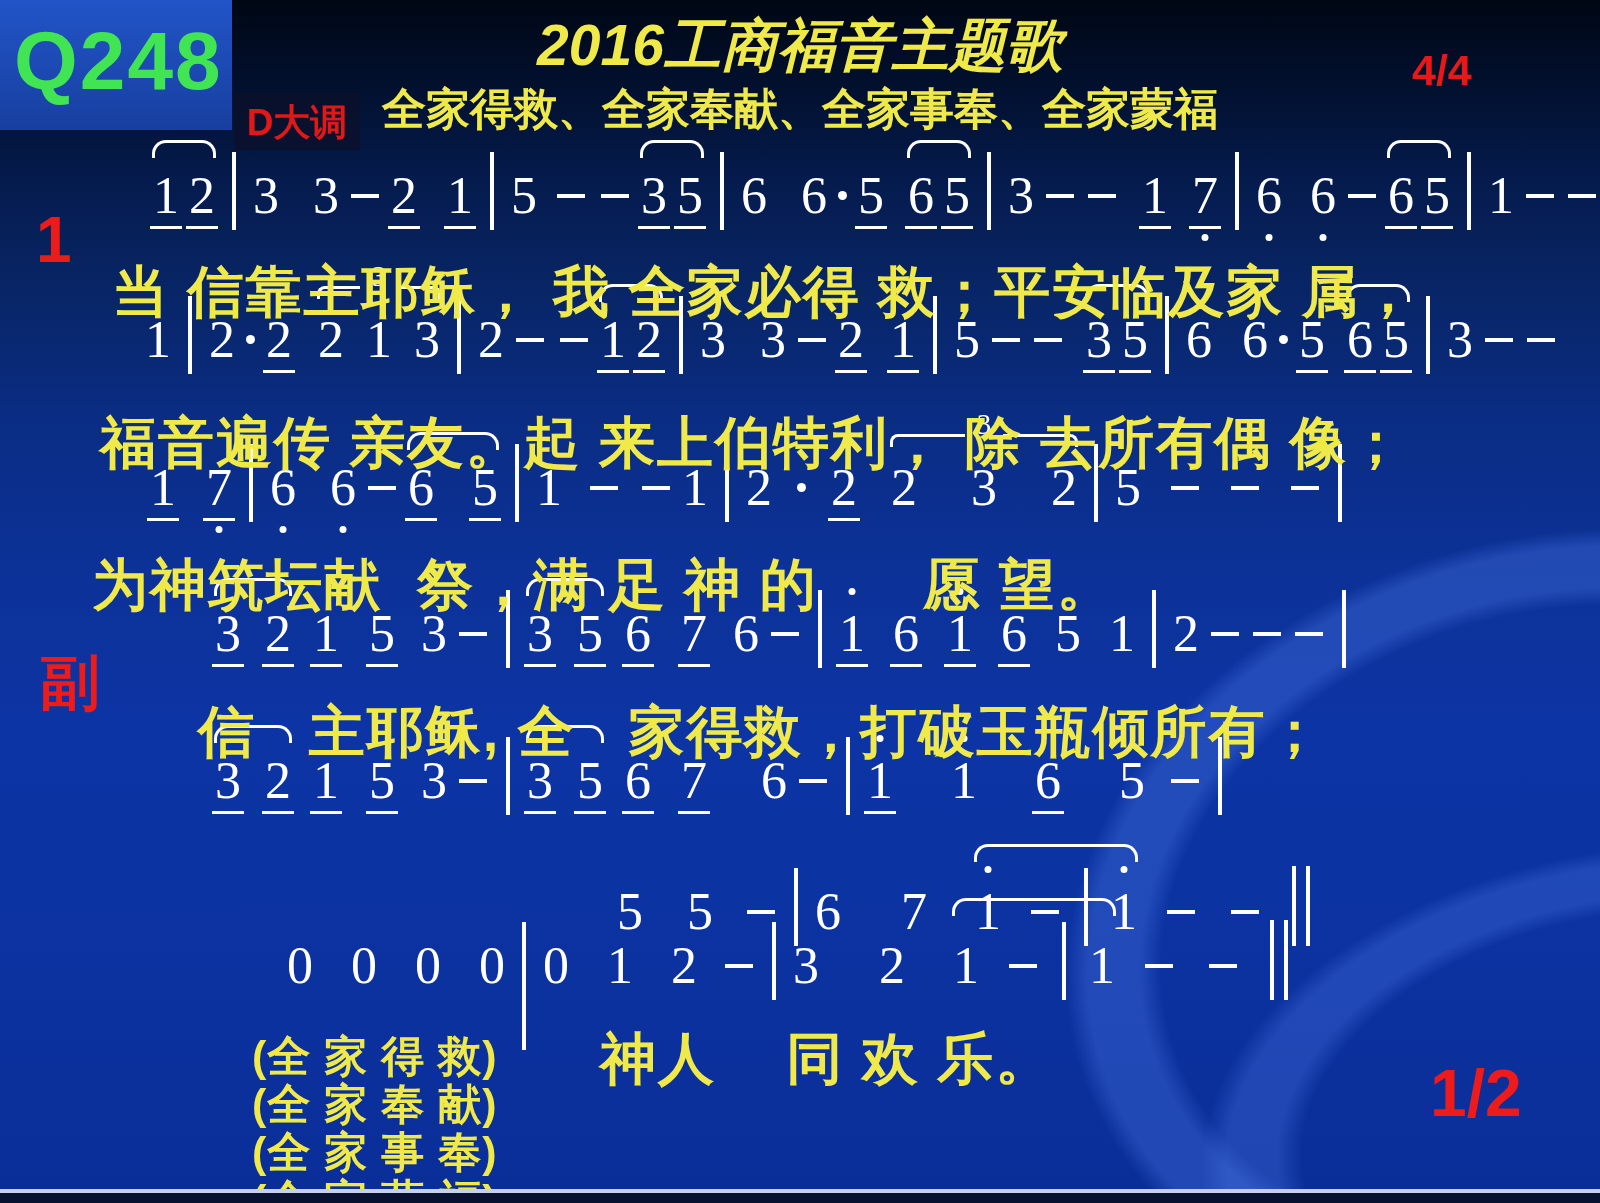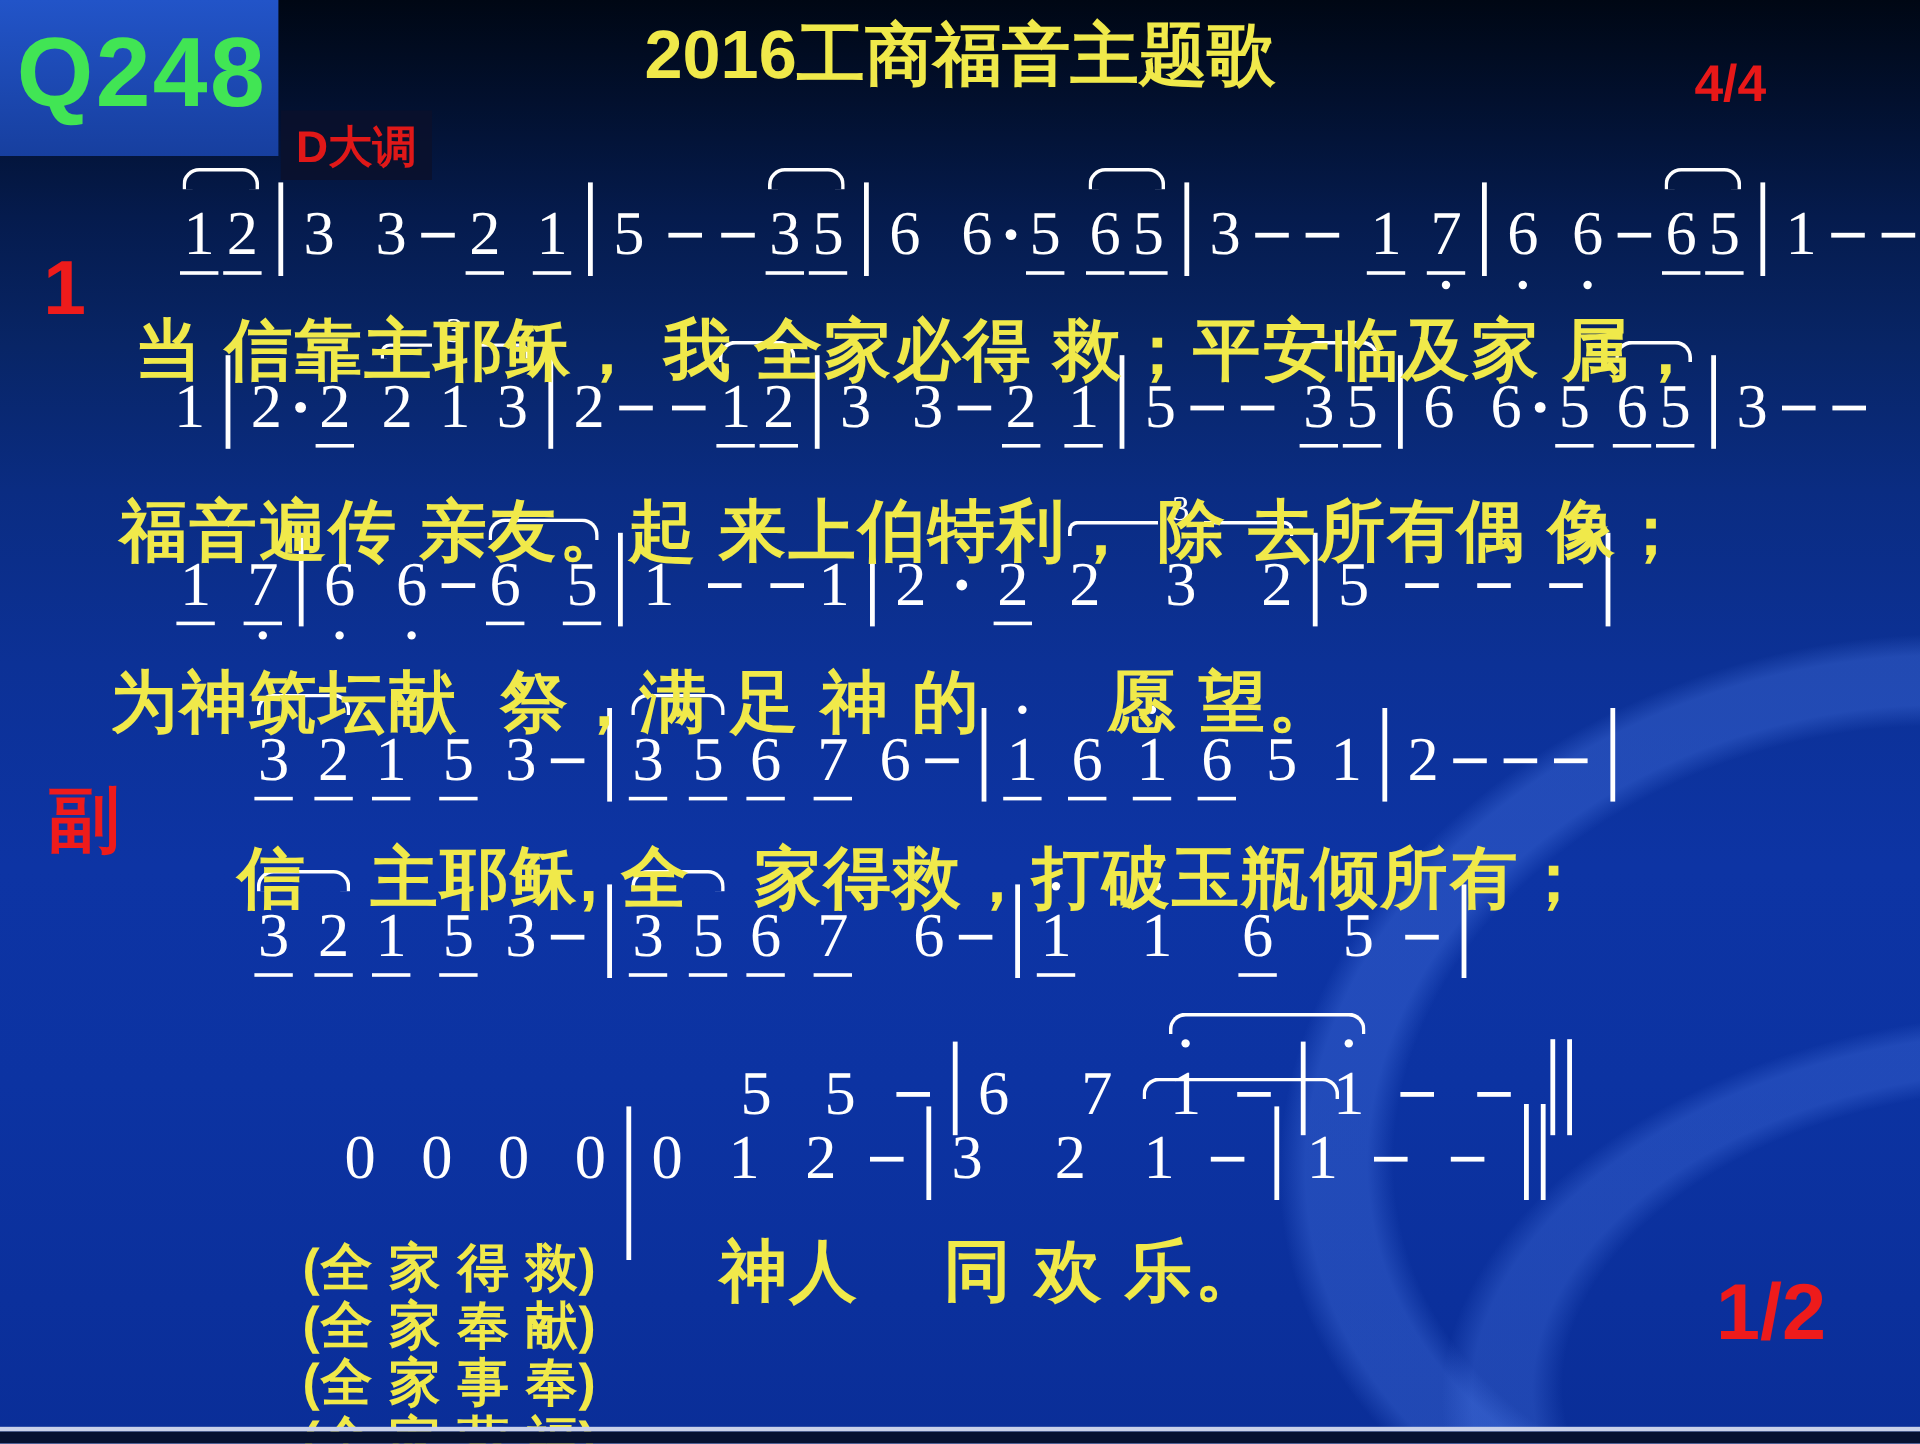--- a/index.html
+++ b/index.html
@@ -9,21 +9,21 @@
   .abs{position:absolute;}
   
   .sw{position:absolute;border-radius:50%;pointer-events:none;}
   #sw1{left:1040px;top:520px;width:1050px;height:820px;transform:rotate(-14deg);
     background:radial-gradient(ellipse at center,transparent 55%,rgba(70,115,225,.38) 58%,rgba(70,115,225,.38) 65%,transparent 68%);}
   #sw2{left:1180px;top:840px;width:900px;height:560px;transform:rotate(-10deg);
     background:radial-gradient(ellipse at center,transparent 52%,rgba(80,125,235,.30) 56%,rgba(80,125,235,.30) 64%,transparent 68%);}
   
   #code-box{left:0;top:0;width:232px;height:130px;background:linear-gradient(180deg,#2254c8,#173f9f);}
   #code{left:14px;top:14px;font-size:82px;font-weight:bold;color:#41e554;letter-spacing:2px;}
-  #title{left:330px;top:8px;width:940px;text-align:center;font-size:57px;font-weight:bold;color:#f0e94a;}
+  #title{left:330px;top:8px;width:940px;text-align:center;font-size:57px;font-weight:bold;color:#f0e94a;font-style:italic;}
   #subtitle{left:330px;top:80px;width:940px;text-align:center;font-size:44px;font-weight:bold;color:#f0e94a;}
   #keysig-box{left:234px;top:92px;width:126px;height:58px;background:rgba(10,16,44,.85);}
   #keysig{left:0;top:6px;width:126px;text-align:center;font-size:37px;color:#e01818;}
   #timesig{left:1412px;top:46px;font-size:43px;font-weight:bold;color:#e81818;}
   
   .red-marker{color:#ee1b1b;font-weight:bold;}
   #vm{left:36px;top:203px;font-size:64px;}
   #rm{left:40px;top:643px;font-size:60px;}
   #pg{left:1430px;top:1055px;font-size:66px;}
   
@@ -68,20 +68,21 @@
 
 <div id="slide">
 
   <div class="sw" id="sw1"></div>
   <div class="sw" id="sw2"></div>
 
   <div class="abs" id="code-box">
     <div class="abs" id="code">Q248</div>
   </div>
   <div class="abs" id="title">2016工商福音主题歌</div>
+  <div class="abs" id="subtitle">全家得救、全家奉献、全家事奉、全家蒙福</div>
   <div class="abs" id="keysig-box">
     <div class="abs red-marker" id="keysig">D大调</div>
   </div>
   <div class="abs red-marker" id="timesig">4/4</div>
 
   <div class="abs red-marker" id="vm">1</div>
   <div class="abs red-marker" id="rm">副</div>
   <div class="abs red-marker" id="pg">1/2</div>
 
   <div class="mrow" id="m1">

